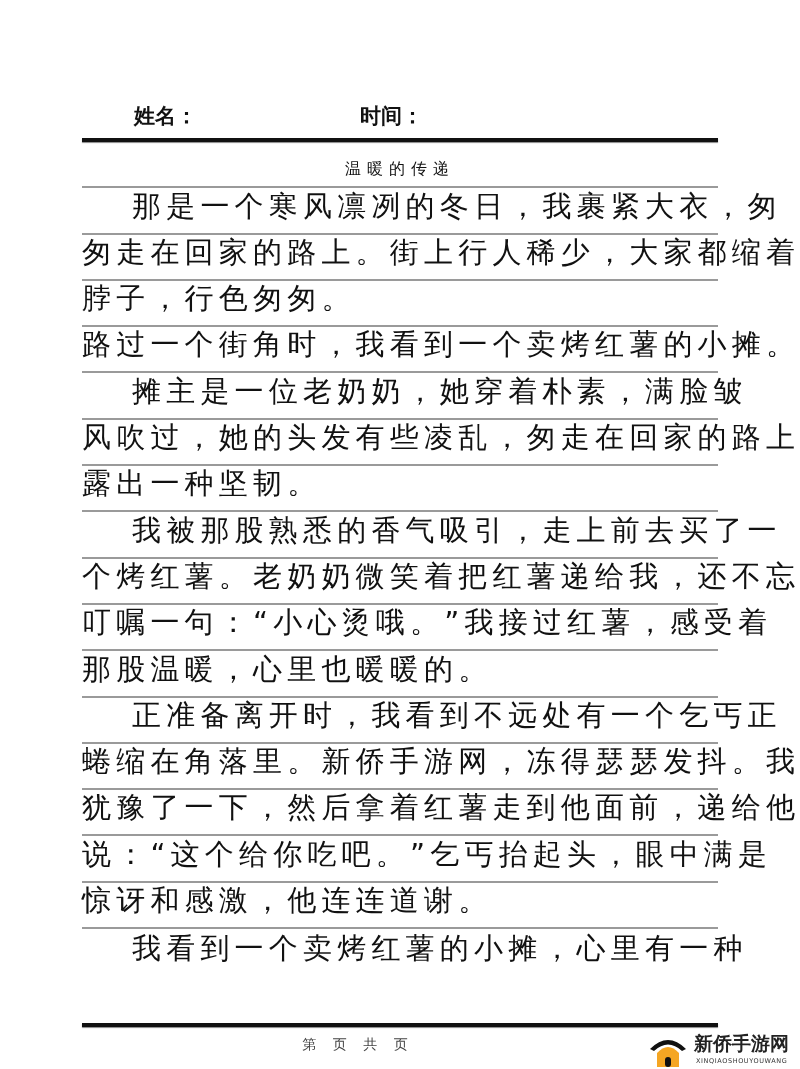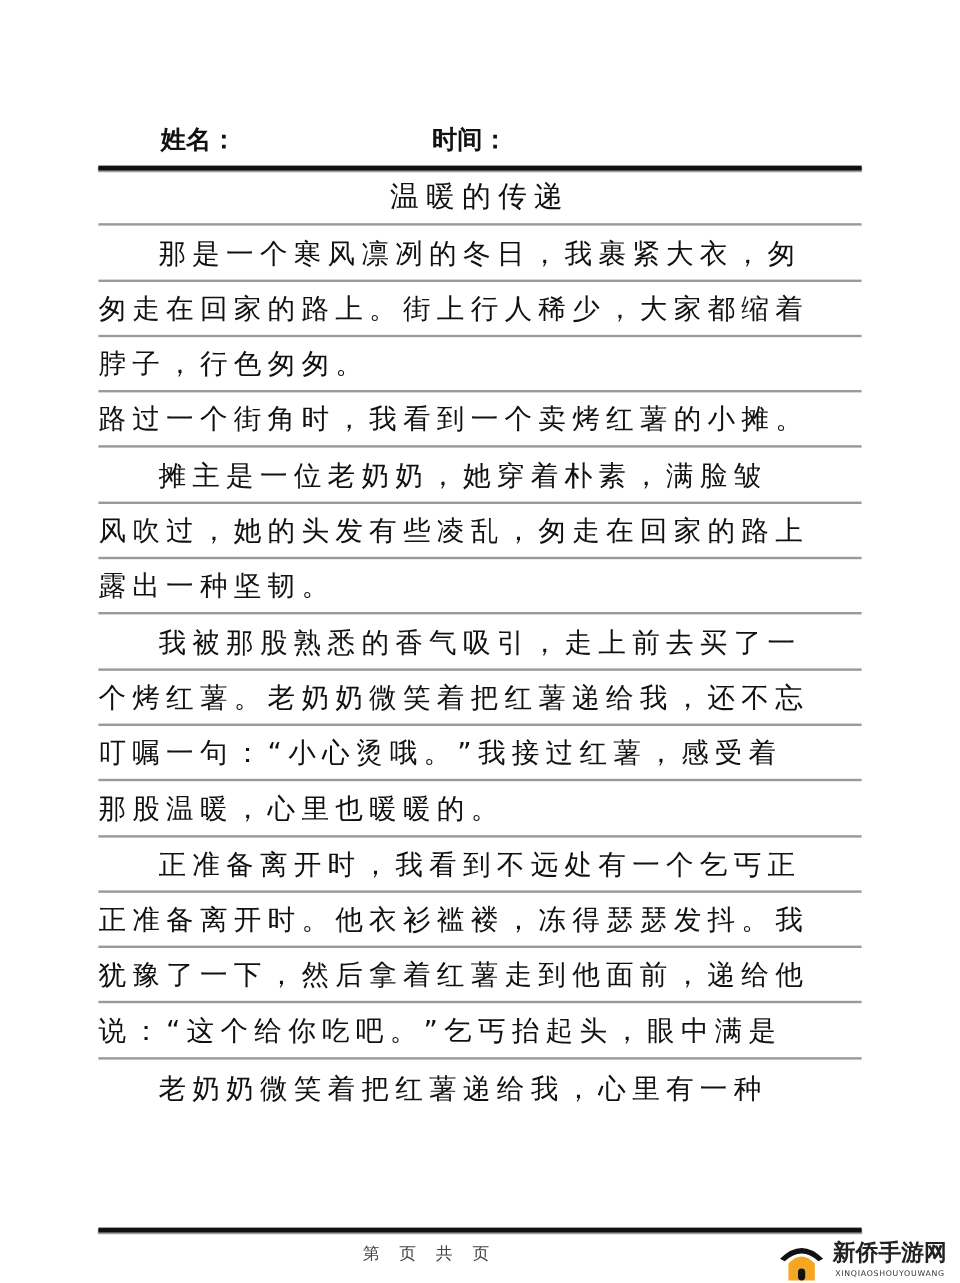--- a/index.html
+++ b/index.html
@@ -11,24 +11,24 @@
   .header .field { position: absolute; top: 6px; font-family: "Liberation Sans", sans-serif; font-weight: bold; font-size: 21px; color: #111; }
   .header .name-field { left: 10px; margin-left: 40px; }
   .header .time-field { left: 276px; }
   .top-rule { position: absolute; left: 82px; top: 138px; width: 636px; height: 4px; background: #111; box-shadow: 0 1px 1px #888; }
   .bottom-rule { position: absolute; left: 82px; top: 1023px; width: 636px; height: 4px; background: #111; box-shadow: 0 1px 1px #888; }
   .lines { position: absolute; left: 82px; top: 142px; width: 636px; }
   .row { position: relative; height: 46.3px; border-bottom: 2px solid #9a9a9a; box-sizing: border-box; }
   .row.last { border-bottom: none; }
   .row .text {
     position: absolute; bottom: 6px; left: 0; right: 0; white-space: nowrap;
-    font-family: "DejaVu Sans", sans-serif; font-size: 23px; letter-spacing: 5.2px; color: #111;
+    font-family: "DejaVu Sans", sans-serif; font-size: 29px; letter-spacing: 5.2px; color: #111;
   }
   .row .text.indent { padding-left: 50px; }
-  .row .text.title { text-align: center; letter-spacing: 6px; font-size: 24px; }
+  .row .text.title { text-align: center; letter-spacing: 6px; font-size: 16px; }
   .footer { position: absolute; top: 1036px; left: 0; width: 716px; text-align: center; font-family: "DejaVu Serif", serif; font-size: 14px; color: #444; letter-spacing: 6px; }
   .watermark { position: absolute; left: 648px; top: 1025px; width: 152px; height: 44px; }
   .watermark .logo { position: absolute; left: 0; top: 4px; width: 40px; height: 40px; }
   .watermark .brand { position: absolute; left: 46px; top: 6px; font-family: "DejaVu Serif", serif; font-weight: bold; font-size: 19px; color: #222; white-space: nowrap; }
   .watermark .pinyin { position: absolute; left: 48px; top: 32px; font-family: "DejaVu Sans", sans-serif; font-size: 6.5px; color: #333; letter-spacing: 0.6px; white-space: nowrap; }
 </style>
 </head>
 <body>
 
 <div class="header">
@@ -72,30 +72,33 @@
   <div class="row">
       <div class="text">叮嘱一句：“小心烫哦。”我接过红薯，感受着</div>
     </div>
   <div class="row">
       <div class="text">那股温暖，心里也暖暖的。</div>
     </div>
   <div class="row">
       <div class="text indent">正准备离开时，我看到不远处有一个乞丐正</div>
     </div>
   <div class="row">
-      <div class="text">正准备离开时。他衣衫褴褛，冻得瑟瑟发抖。我</div>
+      <div class="text">蜷缩在角落里。新侨手游网，冻得瑟瑟发抖。我</div>
     </div>
   <div class="row">
       <div class="text">犹豫了一下，然后拿着红薯走到他面前，递给他</div>
     </div>
   <div class="row">
       <div class="text">说：“这个给你吃吧。”乞丐抬起头，眼中满是</div>
     </div>
+  <div class="row">
+      <div class="text">惊讶和感激，他连连道谢。</div>
+    </div>
   <div class="row last">
-      <div class="text indent">老奶奶微笑着把红薯递给我，心里有一种</div>
+      <div class="text indent">我看到一个卖烤红薯的小摊，心里有一种</div>
     </div>
 </div>
 
 <div class="bottom-rule"></div>
 
 <div class="footer">第 页 共 页</div>
 
 <div class="watermark">
   <svg class="logo" viewBox="0 0 40 40">
     <path d="M2 20 Q20 2 38 20 L34 22 Q20 9 6 22 Z" fill="#111"></path>

